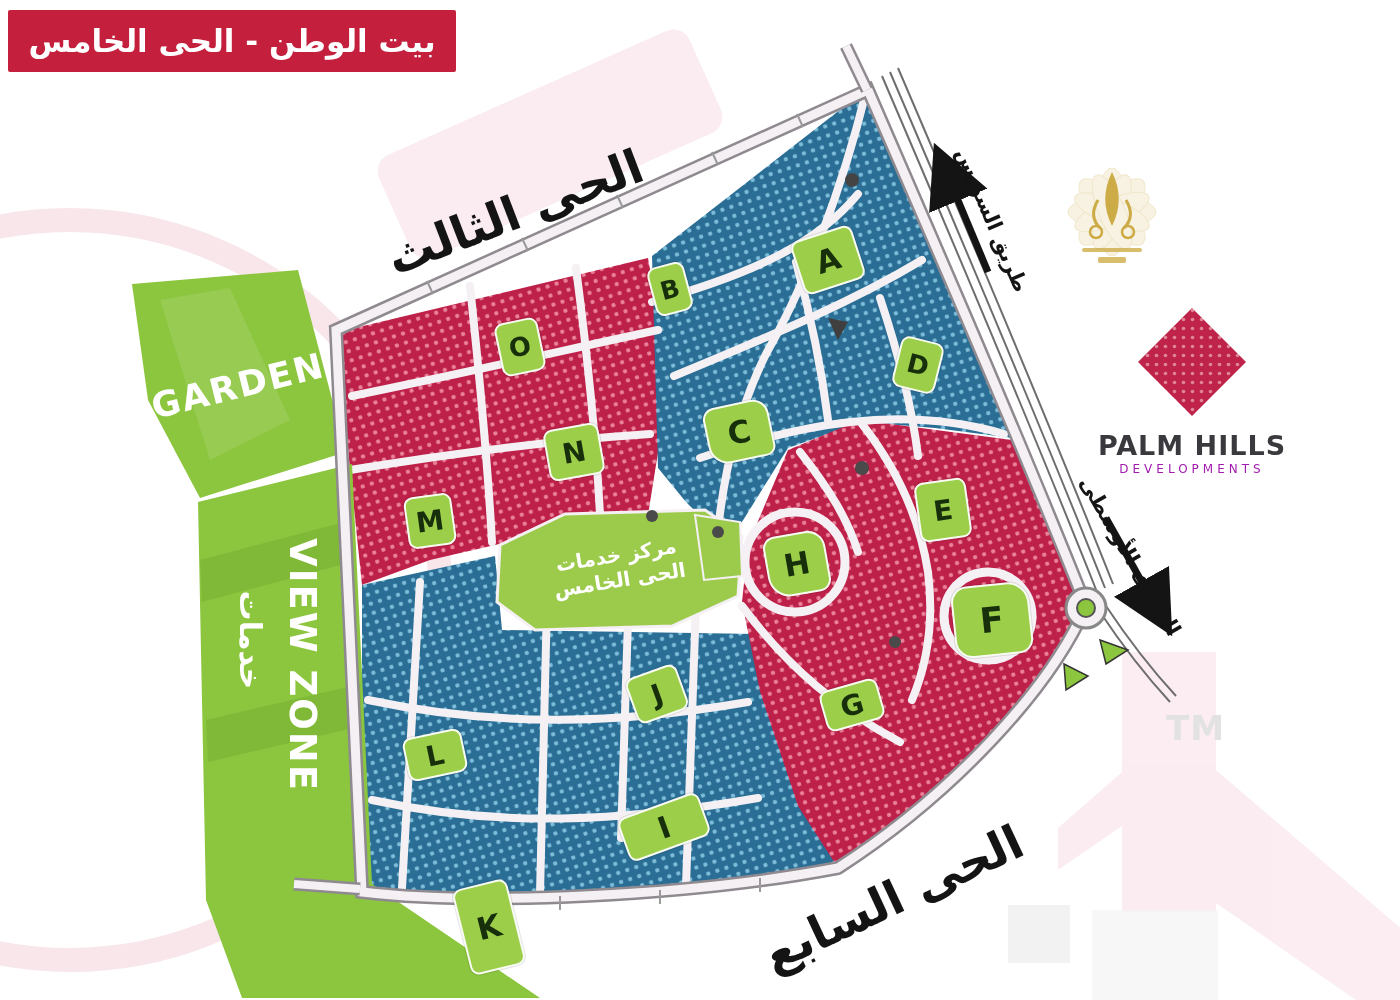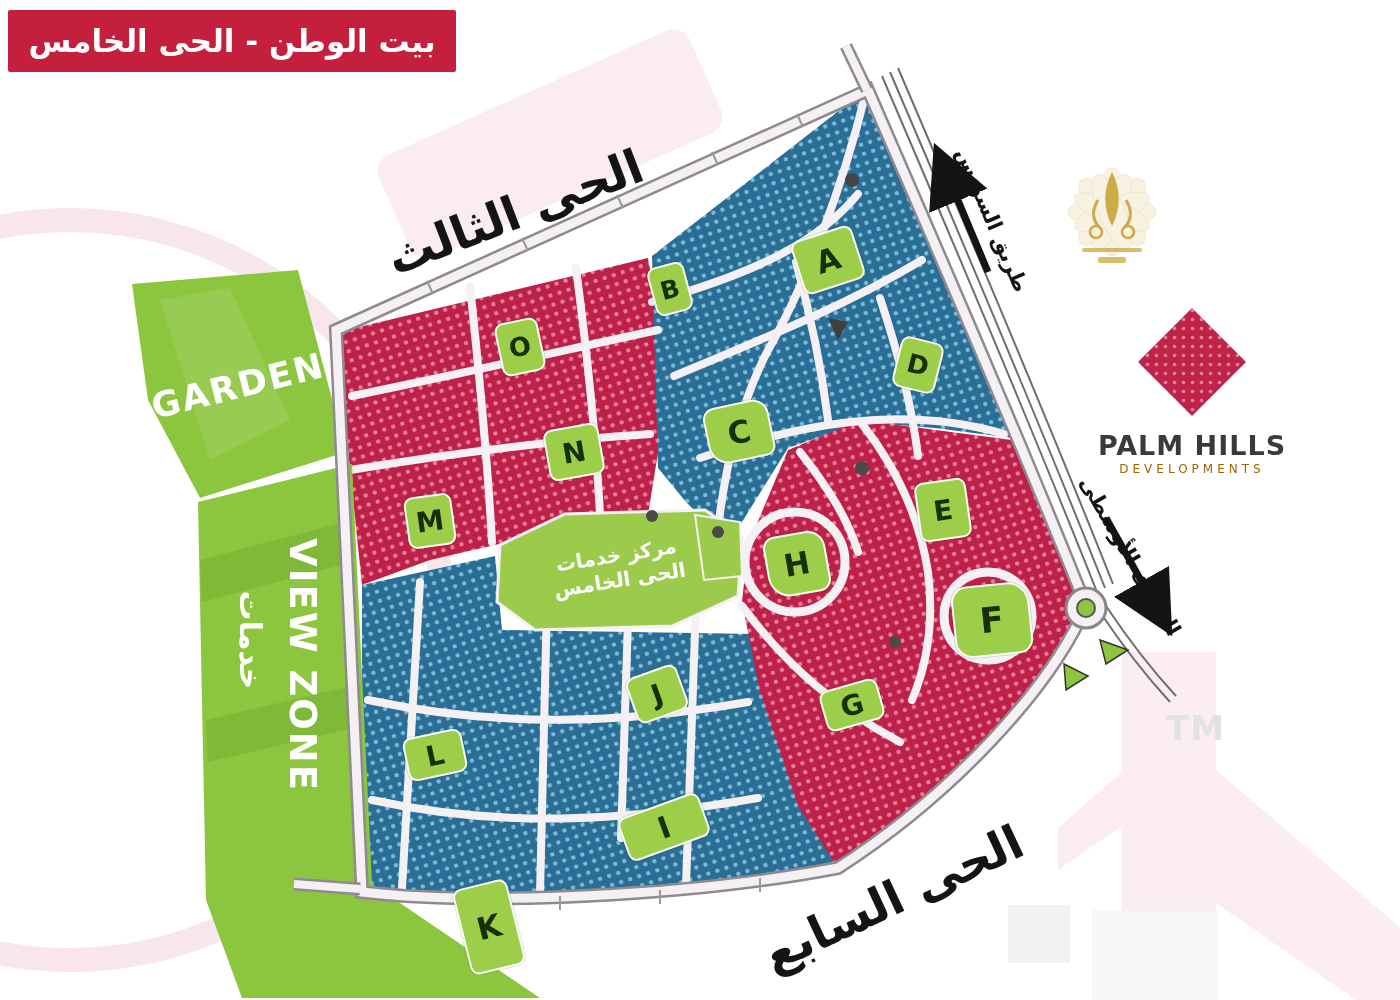--- a/index.html
+++ b/index.html
@@ -13,21 +13,21 @@
             transform-origin:center;}
   .roadlabel{color:#141414;font-weight:bold;font-size:21px;white-space:nowrap;direction:rtl;
              transform-origin:center;}
   .zonelabel{color:#ffffff;font-weight:bold;letter-spacing:2px;white-space:nowrap;transform-origin:center;}
   .svc{color:#ffffff;font-weight:bold;font-size:20px;text-align:center;direction:rtl;line-height:1.25;
        transform-origin:center;}
   .plot{display:flex;align-items:center;justify-content:center;background:#9CCE4A;color:#17300B;
         font-weight:bold;border:2px solid rgba(255,255,255,.92);border-radius:9px;
         box-shadow:0 0 0 1px rgba(0,0,0,.10);}
   .brandname{width:220px;text-align:center;font-size:27px;font-weight:800;color:#3A3A3E;letter-spacing:1px;}
-  .brandsub{width:220px;text-align:center;font-size:12px;color:#a16207;letter-spacing:4px;}
+  .brandsub{width:220px;text-align:center;font-size:12px;color:#a21caf;letter-spacing:4px;}
   .tmark{font-size:34px;font-weight:bold;color:#E2E2E2;letter-spacing:1px;}
 </style>
 </head>
 <body>
 
 <div class="stage">
 
   <svg class="abs" style="left:0;top:0;" width="1400" height="1000" viewBox="0 0 1400 1000">
     <defs>
       <pattern id="dotsRed" width="9.5" height="9.5" patternUnits="userSpaceOnUse" patternTransform="rotate(-18)">

